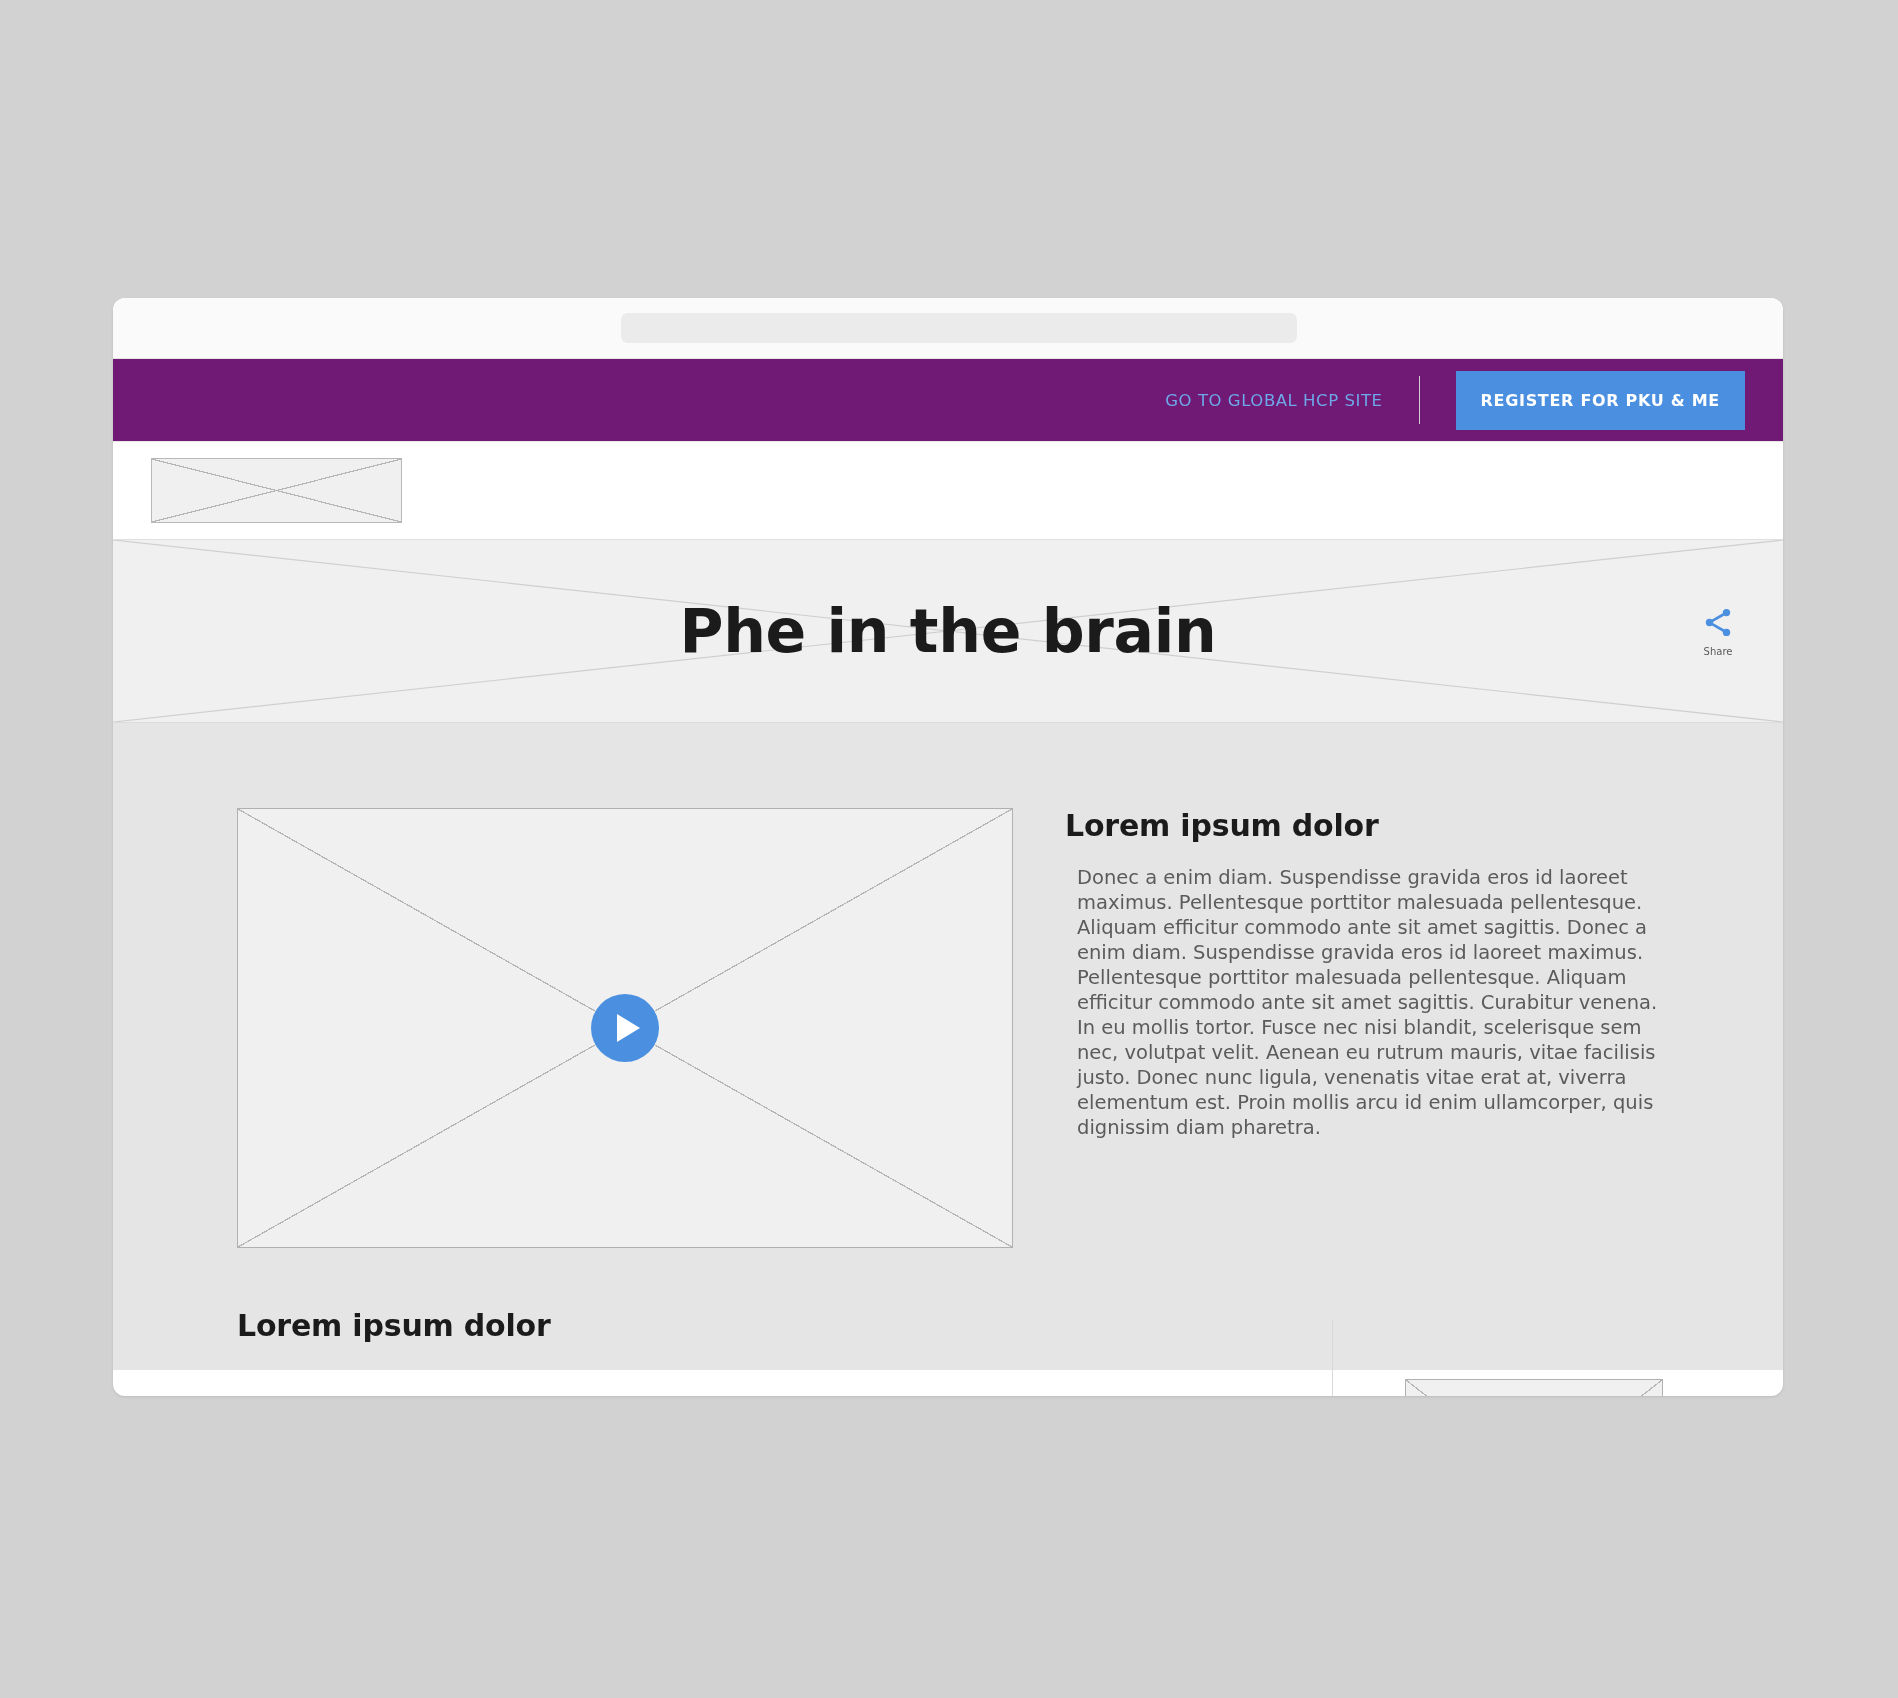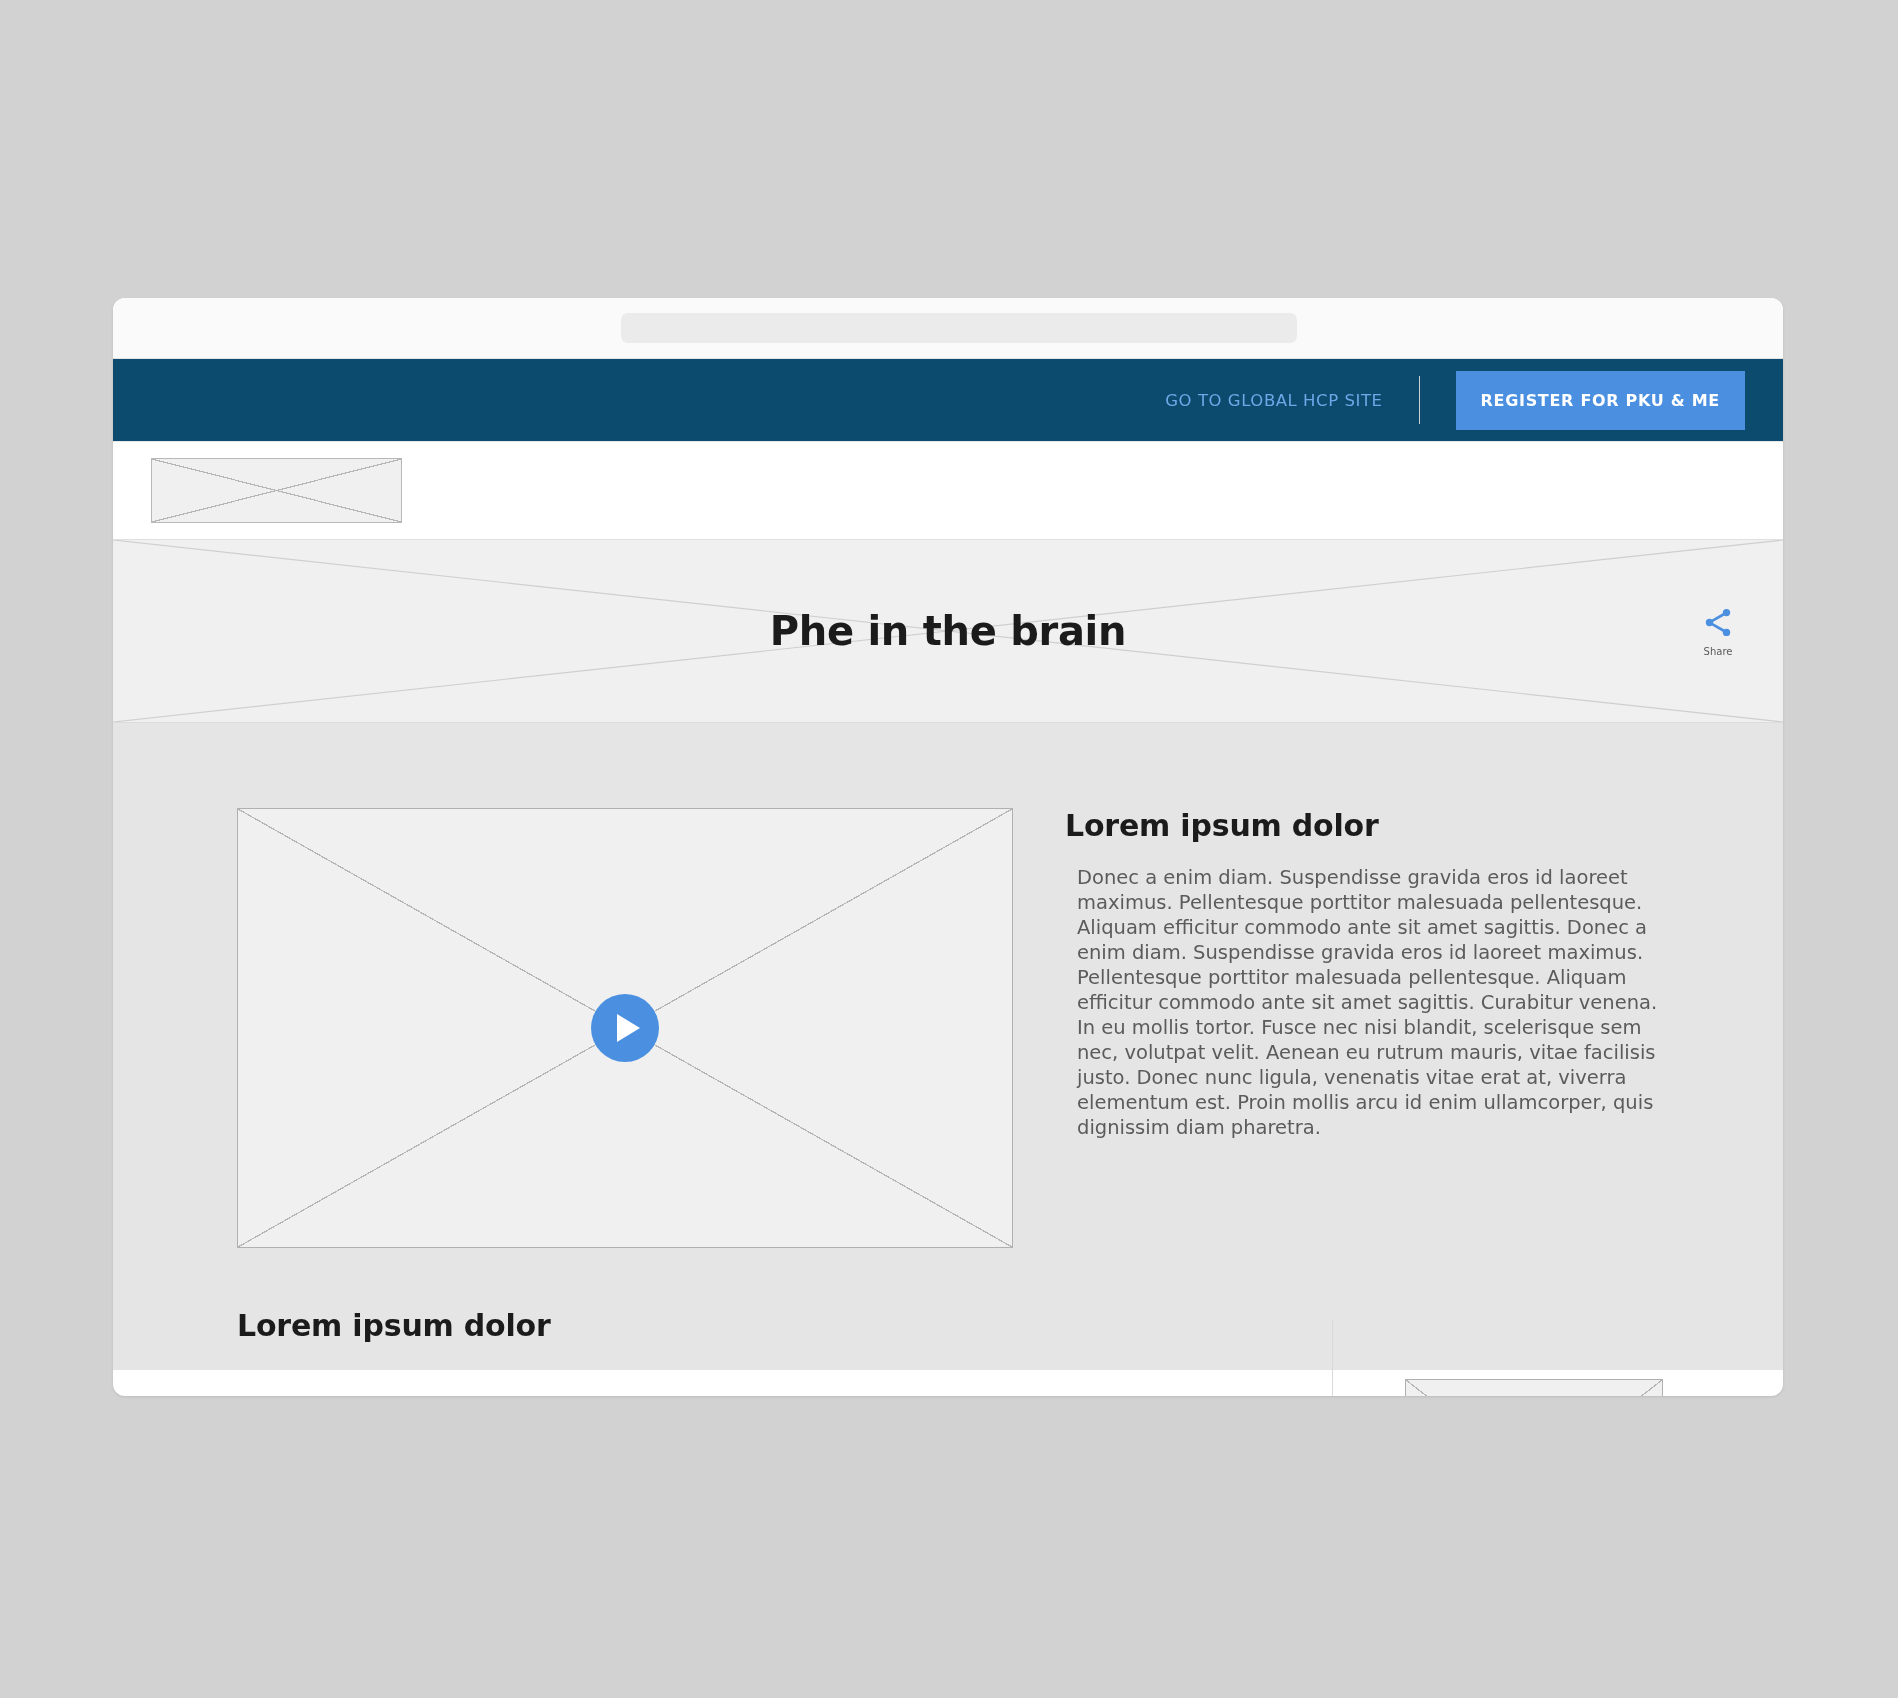--- a/index.html
+++ b/index.html
@@ -42,21 +42,21 @@
     width: 676px;
     height: 30px;
     background: #ebebeb;
     border-radius: 7px;
     margin-left: 22px;
   }
 
   
   .utility-bar {
     height: 83px;
-    background: #0c4a6e;
+    background: #701a75;
     border-bottom: 1px solid #e6e6e6;
     display: flex;
     align-items: center;
     justify-content: flex-end;
     padding-right: 38px;
     box-sizing: border-box;
   }
   .hcp-link {
     color: #6ea8e8;
     font-size: 16.5px;
@@ -163,21 +163,21 @@
     justify-content: center;
     overflow: hidden;
   }
   .hero-cross {
     position: absolute;
     inset: 0;
     pointer-events: none;
   }
   .hero-title {
     position: relative;
-    font-size: 40px;
+    font-size: 60px;
     font-weight: 700;
     color: #1b1b1b;
     letter-spacing: -0.3px;
     margin: 0;
   }
   .share-block {
     position: absolute;
     right: 48px;
     top: 50%;
     transform: translateY(-50%);

